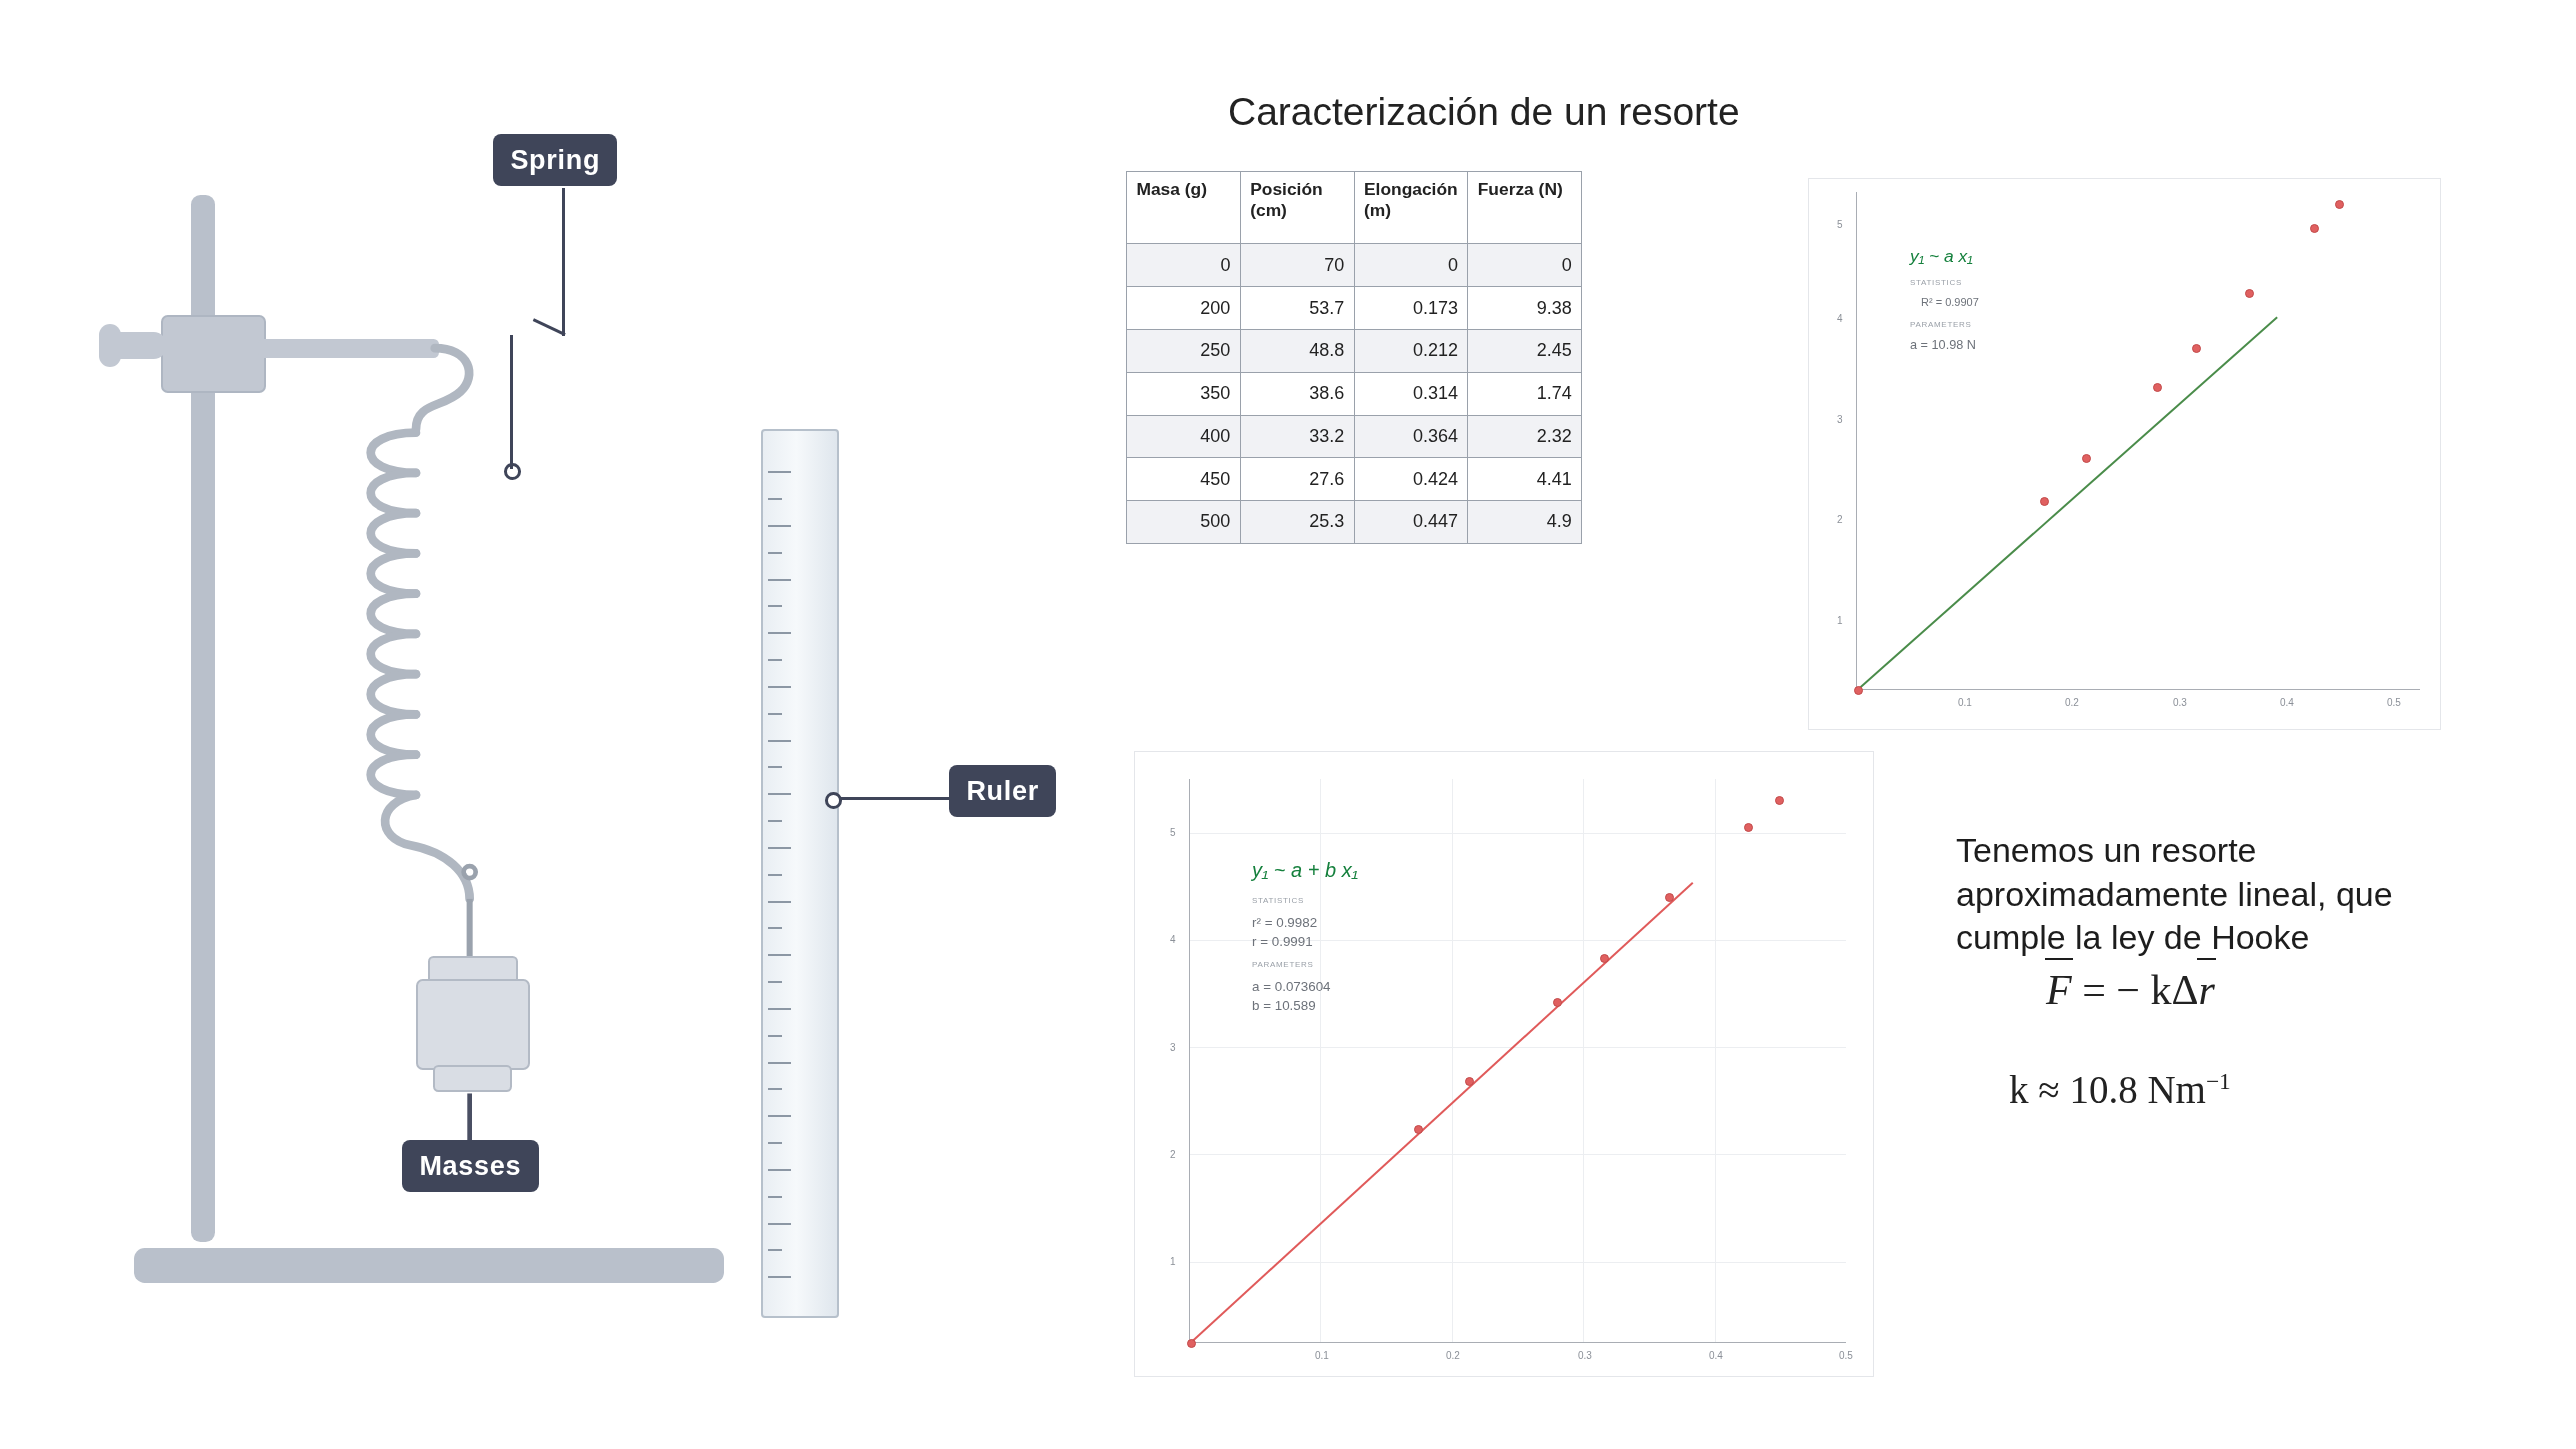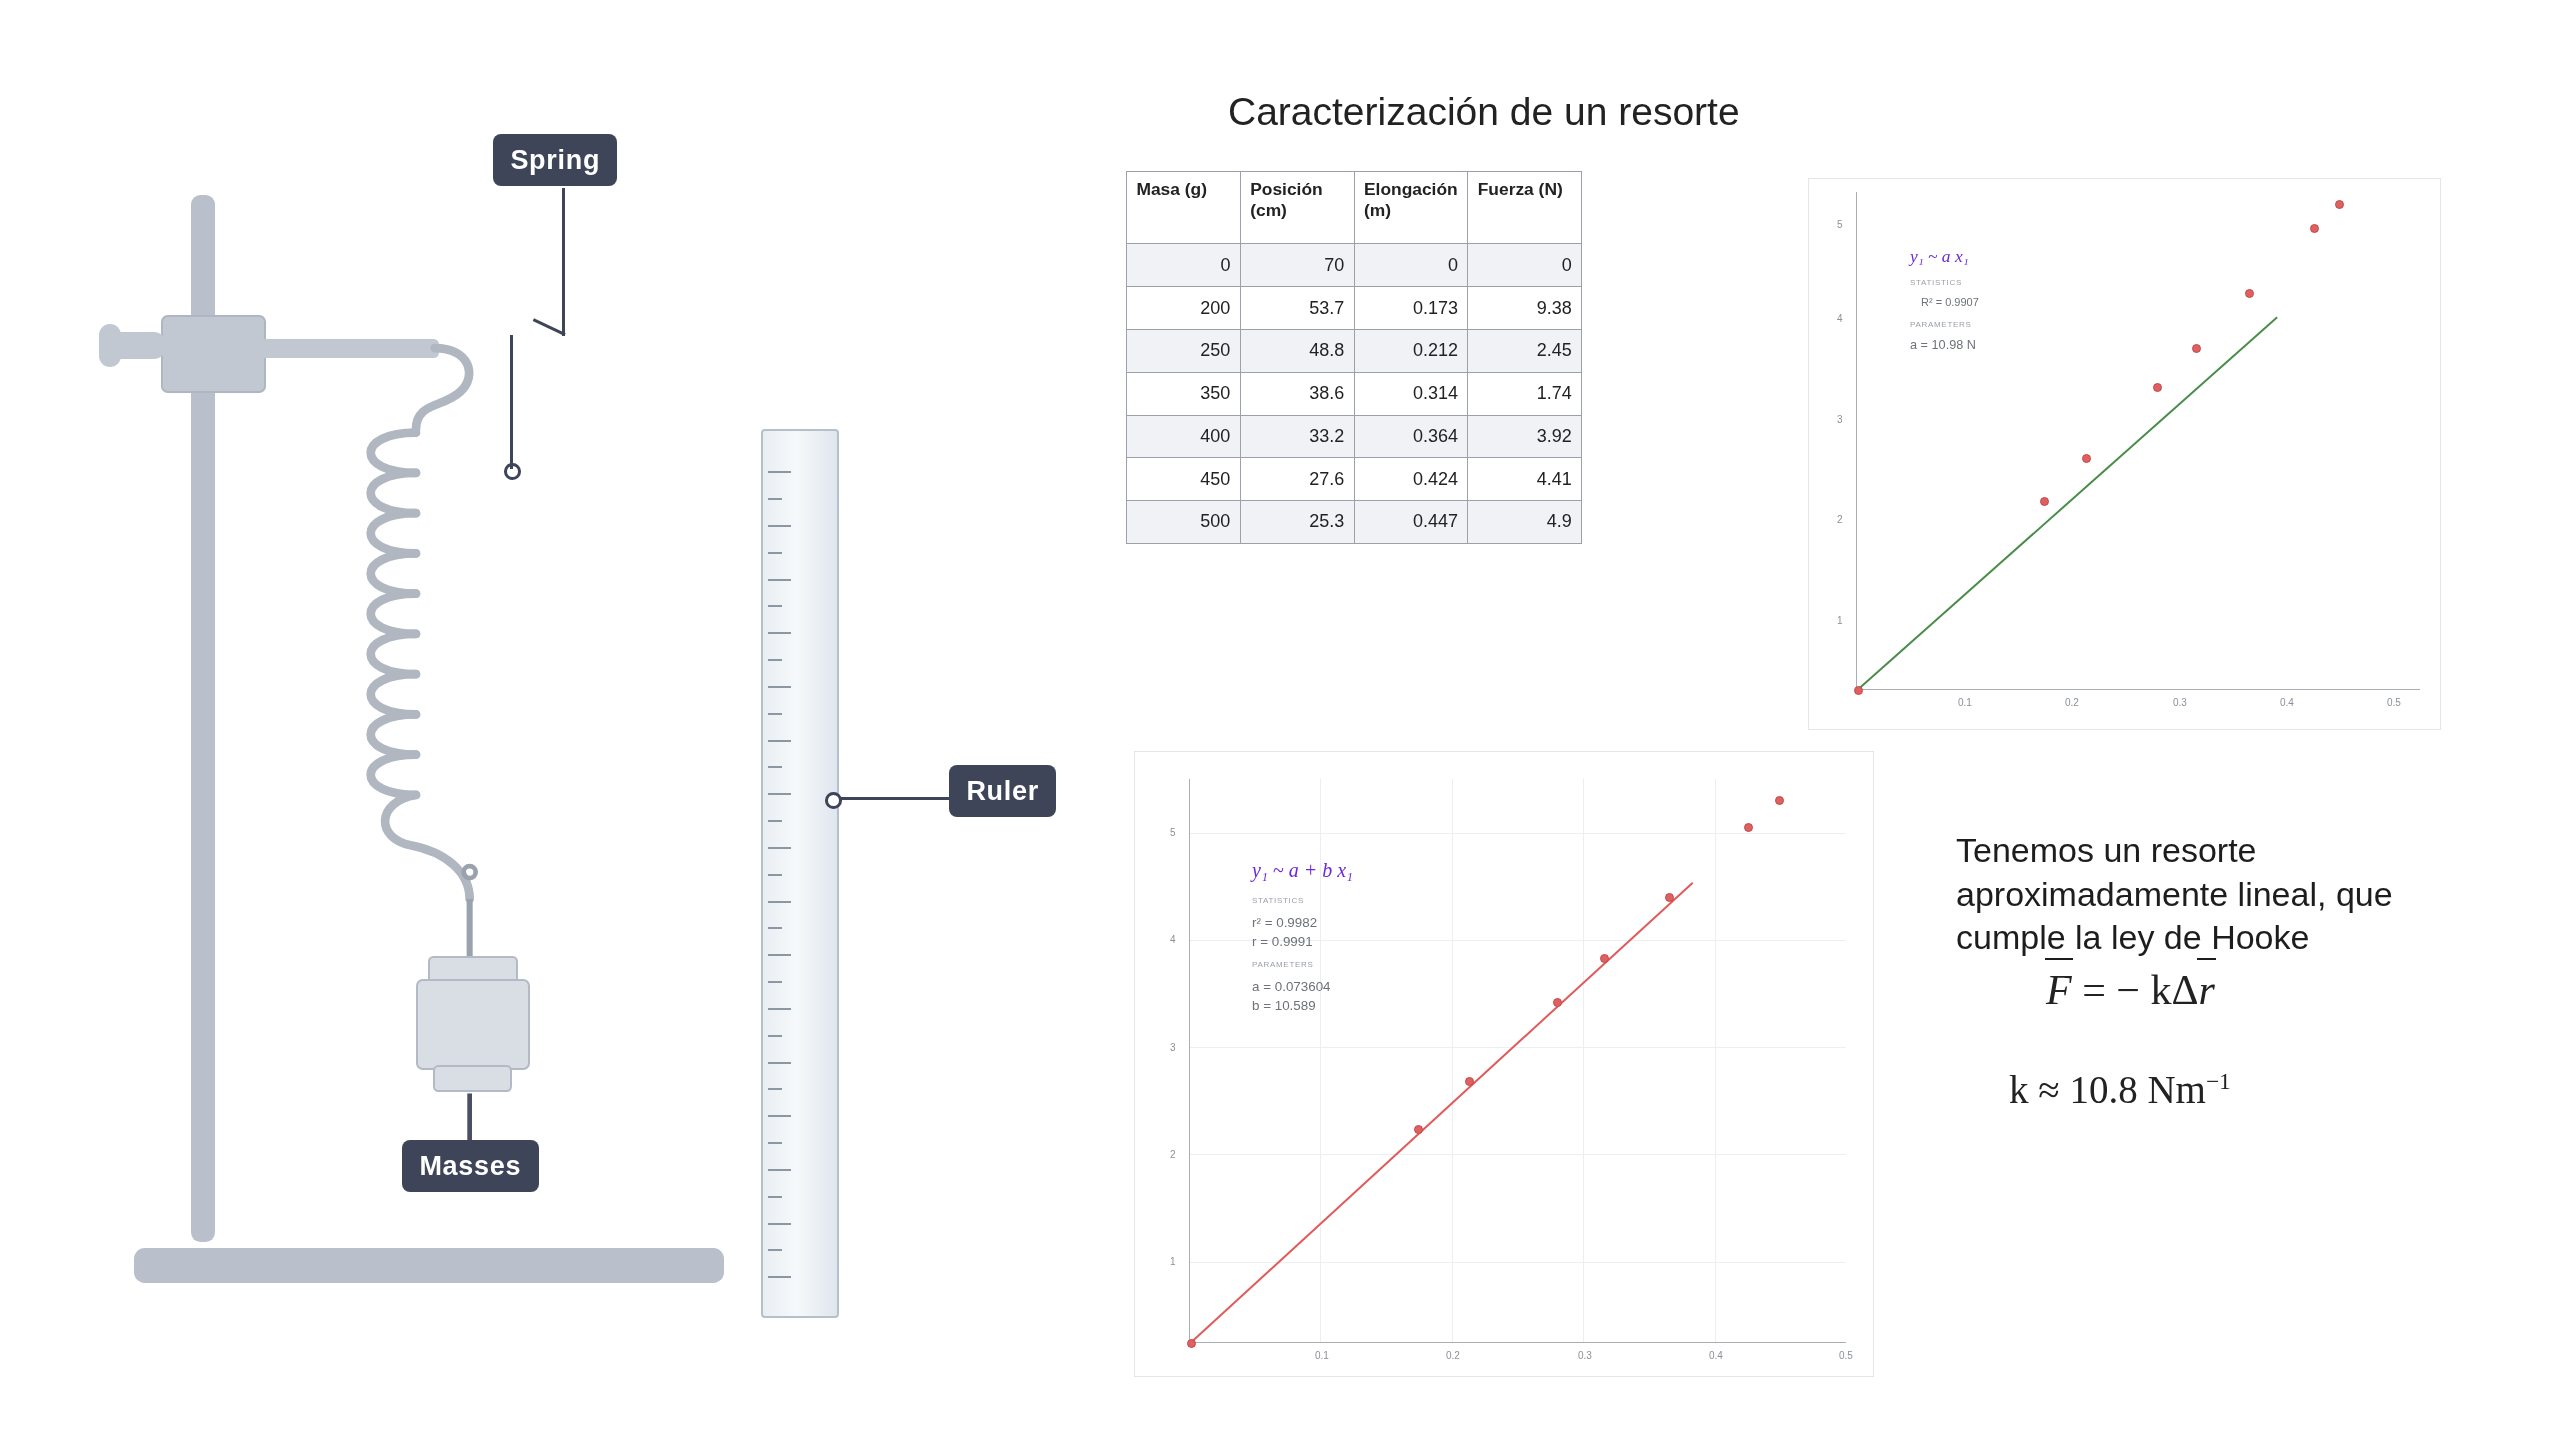--- a/index.html
+++ b/index.html
@@ -188,23 +188,23 @@
     background: #e06060;
     border: 0.7px solid #c24a4a;
   }
   .plot .ticklbl {
     position: absolute;
     font-size: 10px;
     color: #8b9098;
   }
   .plot .eqn {
     position: absolute;
-    font-family: Liberation Serif, serif;
+    font-family: Liberation Sans, sans-serif;
     font-style: italic;
-    color: #6d28d9;
+    color: #15803d;
   }
   .plot .statblock {
     position: absolute;
     font-size: 9.4px;
     color: #6d727a;
     line-height: 1.55;
     white-space: pre-line;
   }
   .plot .statlabel {
     font-size: 8px;
@@ -369,21 +369,21 @@
       <tr>
         <td>350</td>
         <td>38.6</td>
         <td>0.314</td>
         <td>1.74</td>
       </tr>
       <tr>
         <td>400</td>
         <td>33.2</td>
         <td>0.364</td>
-        <td>3.92</td>
+        <td>2.32</td>
       </tr>
       <tr>
         <td>450</td>
         <td>27.6</td>
         <td>0.424</td>
         <td>4.41</td>
       </tr>
       <tr>
         <td>500</td>
         <td>25.3</td>

